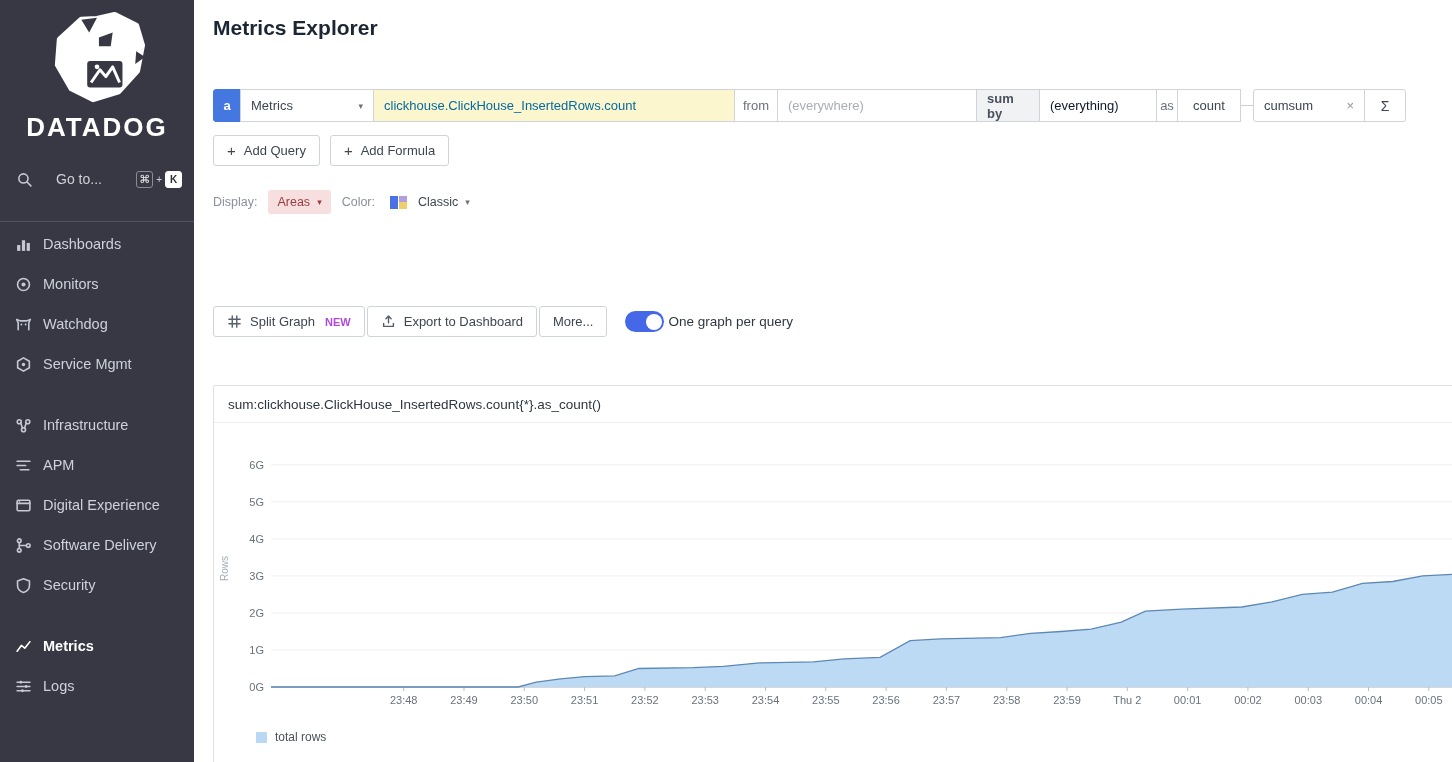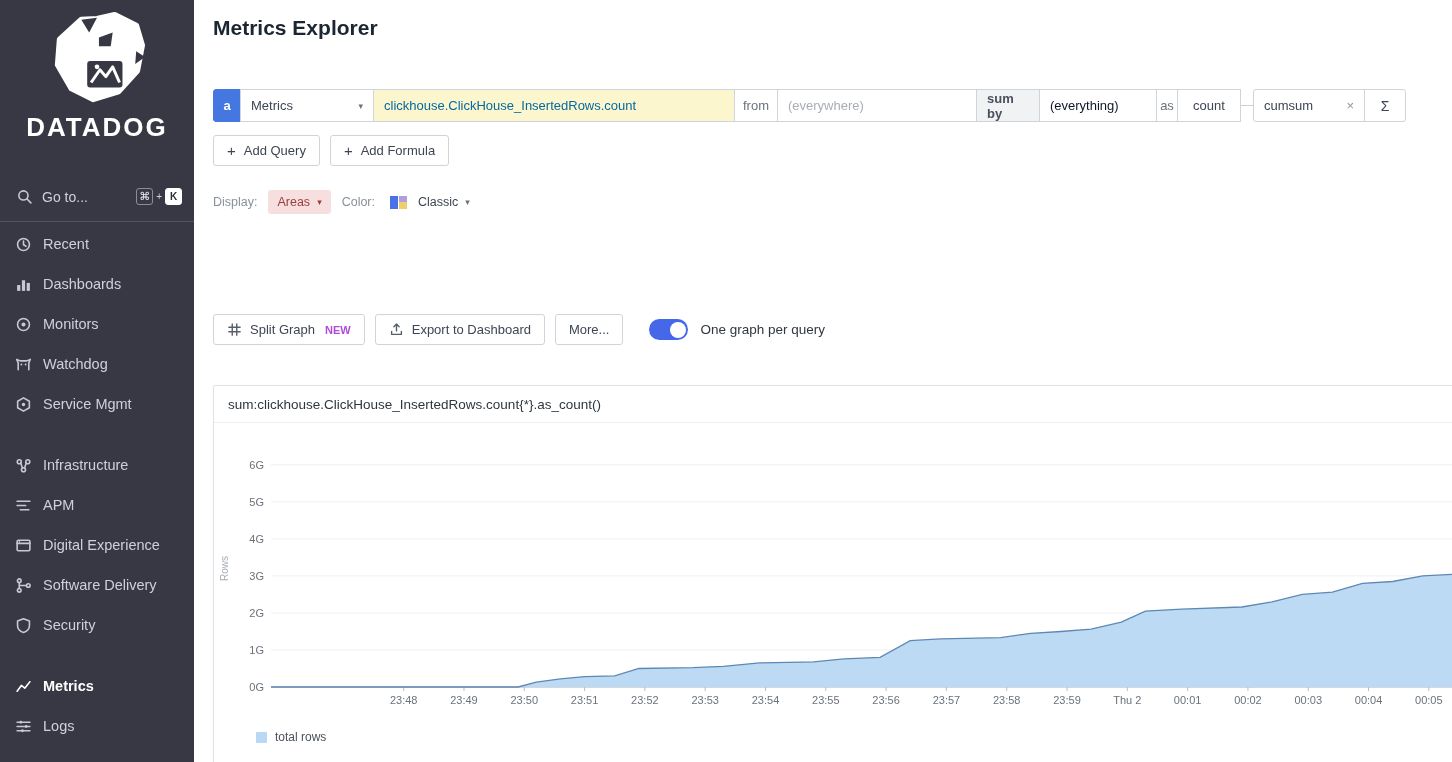--- a/index.html
+++ b/index.html
@@ -3,21 +3,21 @@
 <meta charset="utf-8">
 <style>
   *{margin:0;padding:0;box-sizing:border-box}
   html,body{width:1452px;height:762px;background:#fff;font-family:"Liberation Sans",sans-serif;}
   .app{position:absolute;top:0;left:0;width:1452px;height:762px;overflow:hidden;background:#fff}
 
   
   .sidebar{position:absolute;left:0;top:0;width:194px;height:762px;background:#383844;color:#d2d4dc}
   .logo{margin:10px auto 0;width:122px;height:98px;display:flex;align-items:center;justify-content:center;cursor:pointer}
   .brand{text-align:center;font-size:26px;font-weight:700;letter-spacing:2px;color:#fff;margin-top:4px}
-  .goto{display:flex;align-items:flex-end;gap:9px;padding:0 12px 0 16px;height:34px;margin-top:28px;font-size:14px;color:#cfd2da;cursor:pointer}
+  .goto{display:flex;align-items:flex-start;gap:23px;padding:0 12px 0 16px;height:34px;margin-top:28px;font-size:14px;color:#cfd2da;cursor:pointer}
   .goto .keys{margin-left:auto;display:flex;align-items:center;gap:3px}
   kbd{font-family:"Liberation Sans",sans-serif;font-size:10px;line-height:1;display:inline-flex;align-items:center;justify-content:center;width:17px;height:17px;border-radius:3px}
   .kbd-cmd{border:1px solid #8a8c99;color:#ecedf2;background:transparent;font-size:11px}
   .kbd-k{background:#fff;color:#2d2d38;border:1px solid #fff;font-weight:700}
   .keys .plus{font-size:10px;color:#cfd2da}
   .nav{margin-top:16px;border-top:1px solid rgba(255,255,255,.14);padding-top:2px}
   .nav-group{margin-bottom:21px}
   .nav-item{display:flex;align-items:center;gap:11px;height:40px;padding:0 15px;font-size:14.5px;color:#ced1da;cursor:pointer;white-space:nowrap}
   .nav-item.active{color:#fff;font-weight:700}
   .nav-item.active .nav-icon{color:#fff}
@@ -54,21 +54,21 @@
   
   .display-row{position:absolute;left:213px;top:190px;display:flex;align-items:center;gap:11px;font-size:12.5px;color:#8a919b}
   .pill-areas{display:inline-flex;align-items:center;gap:7px;background:var(--areas-pill-bg,#f8dfdf);color:var(--areas-pill-text,#9c3d3d);padding:5px 9px;border-radius:3px;cursor:pointer}
   .pill-areas .caret{color:var(--areas-pill-text,#9c3d3d)}
   .swatch{display:inline-flex;height:13px;margin-left:4px}
   .sw1{width:8px;background:#4a71e8;display:inline-block}
   .sw2{width:8px;margin-left:1px;background:linear-gradient(180deg,#b39ddb 50%,#edd06a 50%);display:inline-block}
   .classic{color:#3d4652;display:inline-flex;gap:7px;align-items:center;cursor:pointer}
 
   
-  .toolbar-row{position:absolute;left:213px;top:314px;display:flex;align-items:center;gap:10px}
+  .toolbar-row{position:absolute;left:213px;top:306px;display:flex;align-items:center;gap:2px}
   .new-badge{color:var(--new-badge,#b04ad8);font-size:11px;font-weight:700;margin-left:2px}
   .toggle{width:39px;height:21px;border-radius:11px;background:var(--toggle-on,#4468e8);position:relative;cursor:pointer;margin-left:16px;flex:none}
   .toggle .knob{position:absolute;right:2.5px;top:2.5px;width:16px;height:16px;border-radius:50%;background:#fff}
   .toggle-label{font-size:13.5px;color:#2f3740;margin-left:2px}
 
   
   .graph-card{position:absolute;left:213px;top:385px;width:1252px;height:392px;border:1px solid #dee2e8;border-radius:2px;background:#fff}
   .graph-title{height:37px;display:flex;align-items:center;padding:0 14px;font-size:13.5px;color:#2e3640;border-bottom:1px solid #eceef2}
   .chart-wrap{position:relative}
   svg.chart{display:block}
@@ -107,29 +107,20 @@
       <span>Go to...</span>
       <span class="keys">
         <kbd class="kbd-cmd">⌘</kbd>
         <span class="plus">+</span>
         <kbd class="kbd-k">K</kbd>
       </span>
     </div>
 
     <nav class="nav">
         <div class="nav-group">
-          <div class="nav-item">
-            <span class="nav-icon">
-              <svg viewBox="0 0 16 16">
-                <circle cx="8" cy="8" r="5.6" fill="none" stroke="currentColor" stroke-width="1.5" stroke-linecap="round" stroke-linejoin="round"></circle>
-                <polyline points="8,4.8 8,8.2 10.4,9.6" fill="none" stroke="currentColor" stroke-width="1.5" stroke-linecap="round" stroke-linejoin="round"></polyline>
-              </svg>
-            </span>
-            <span>Recent</span>
-          </div>
           <div class="nav-item">
             <span class="nav-icon">
               <svg viewBox="0 0 16 16">
                 <rect x="2" y="8.5" width="3" height="5.5" fill="currentColor"></rect>
                 <rect x="6.5" y="4" width="3" height="10" fill="currentColor"></rect>
                 <rect x="11" y="6.5" width="3" height="7.5" fill="currentColor"></rect>
               </svg>
             </span>
             <span>Dashboards</span>
           </div>

